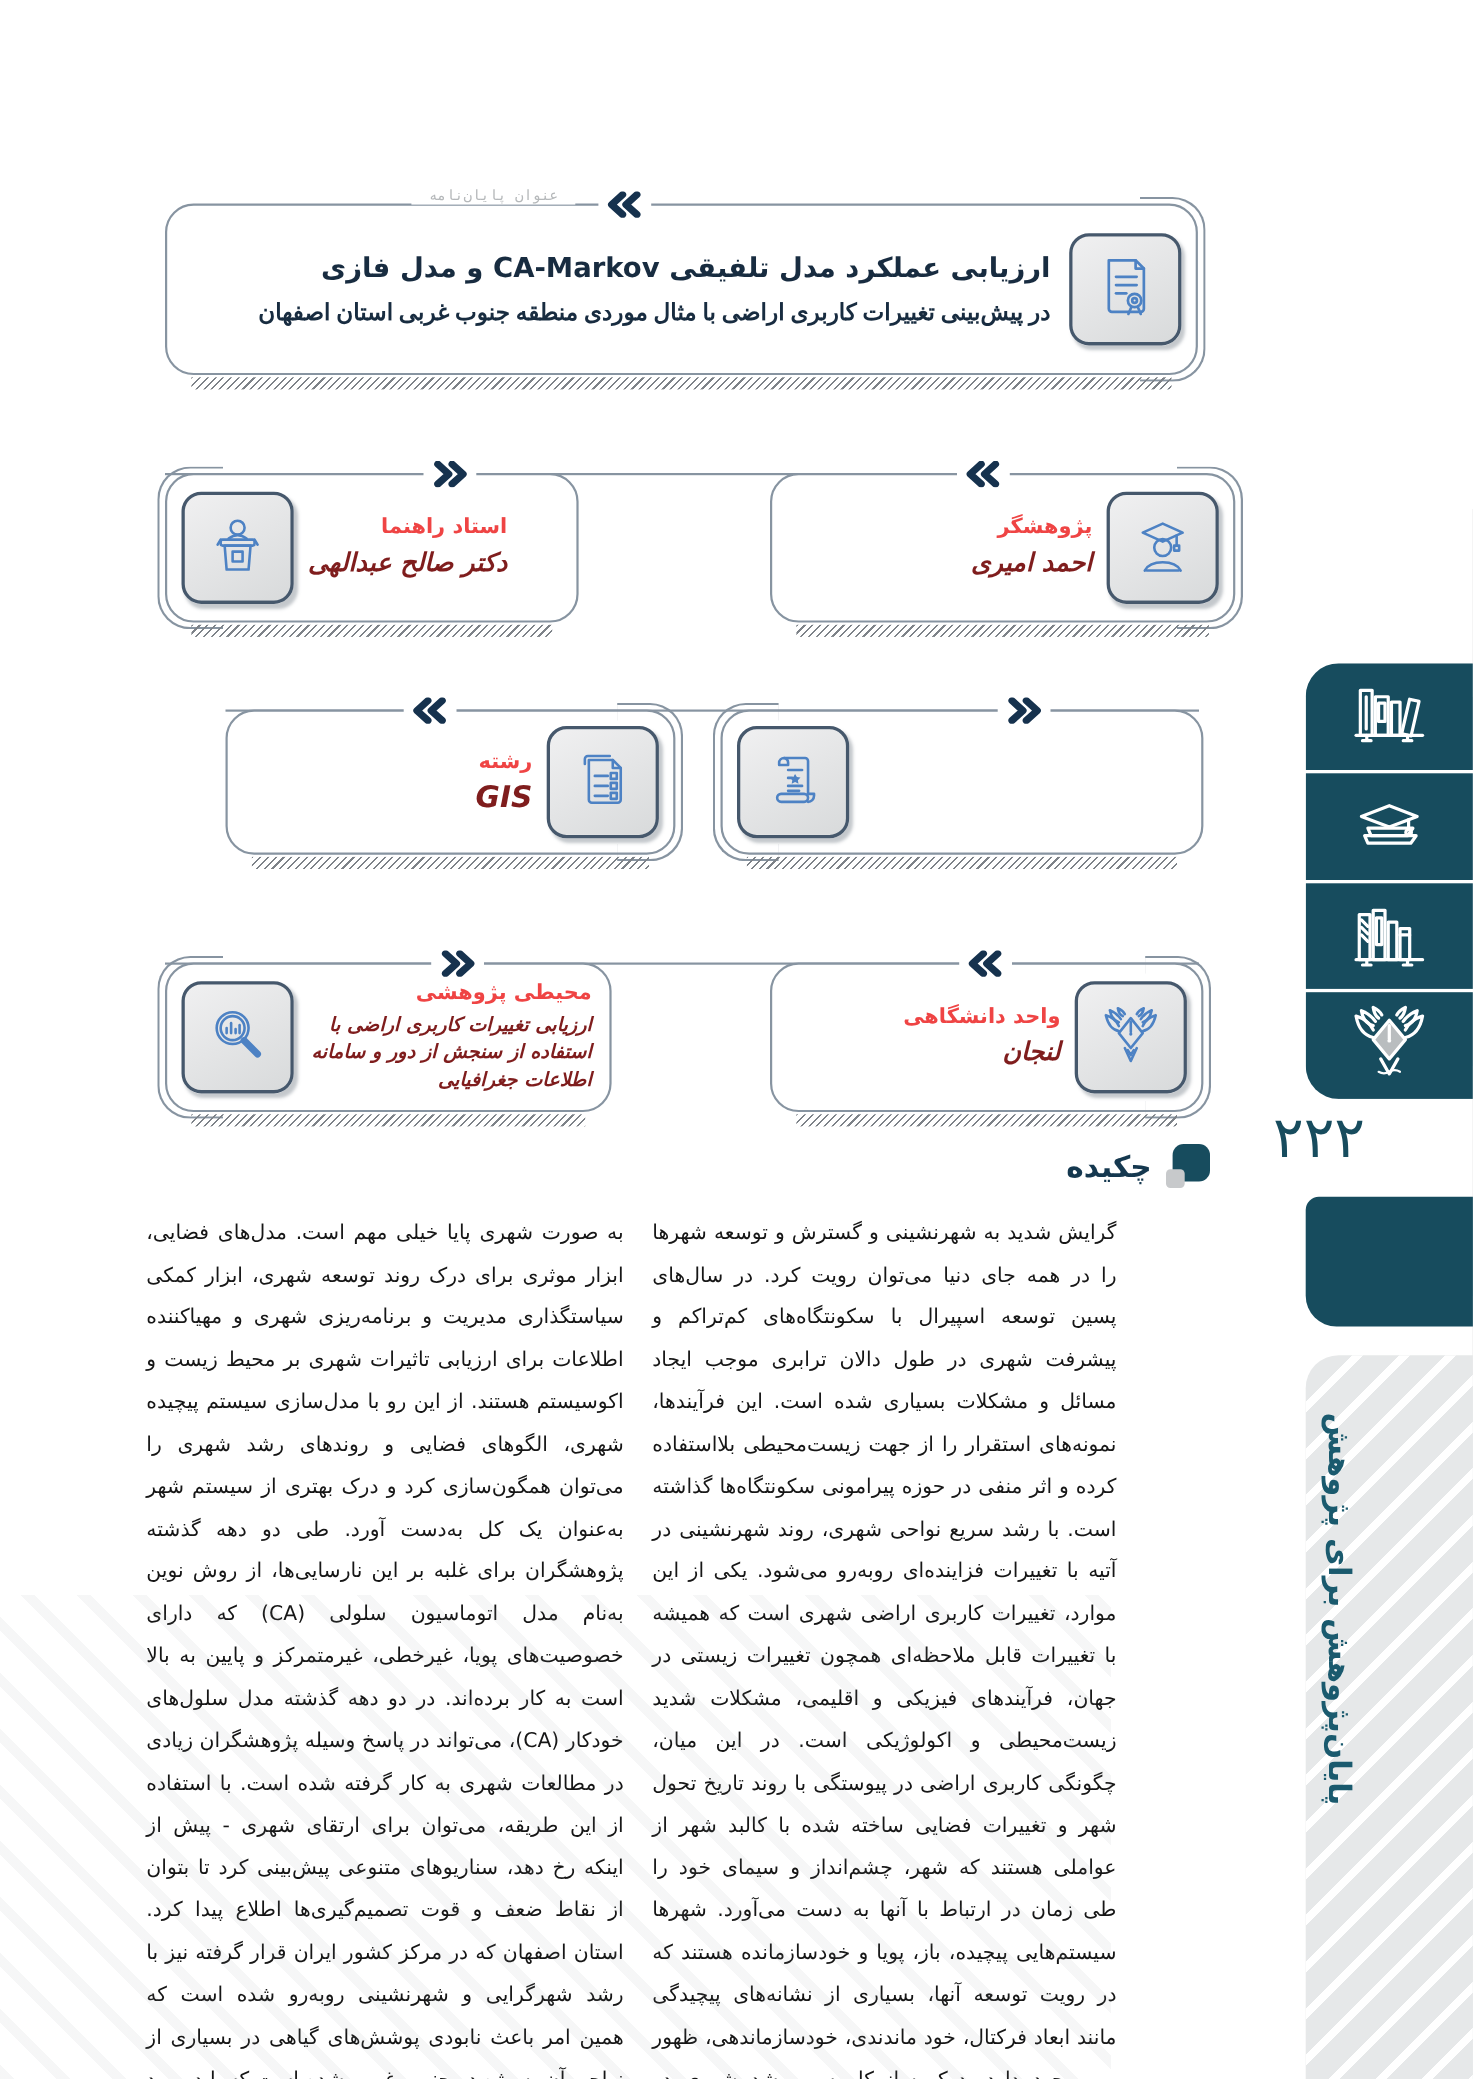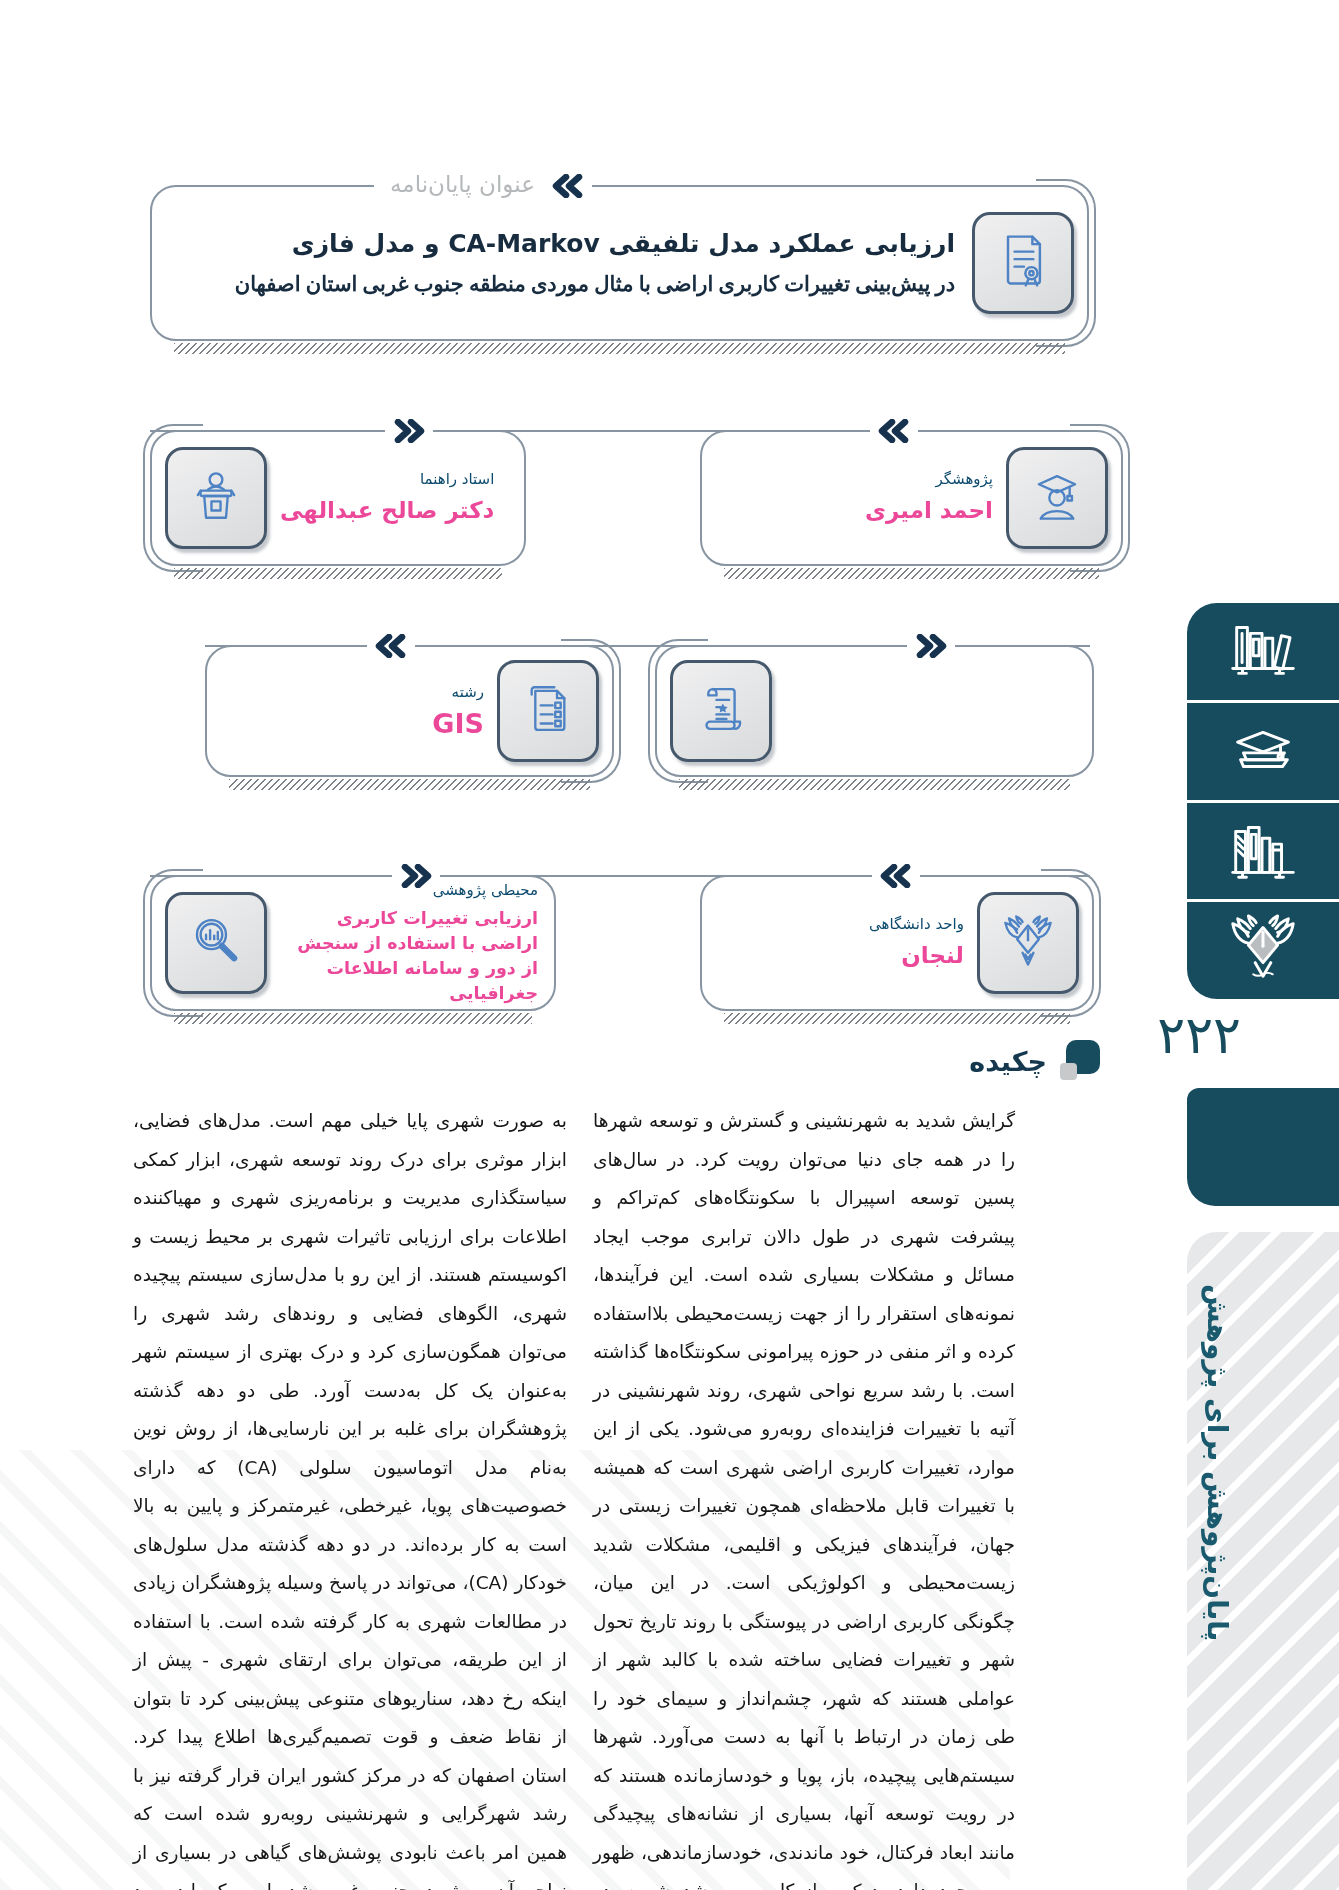--- a/index.html
+++ b/index.html
@@ -15,29 +15,29 @@
   .hatch{position:absolute;left:22px;right:22px;bottom:-15px;height:11px;
          background:repeating-linear-gradient(135deg,#7d8288 0 1.4px,transparent 1.4px 5px);}
   .tile{position:absolute;top:50%;transform:translateY(-50%);width:96px;height:96px;border-radius:18px;
         border:3px solid #46586c;background:linear-gradient(150deg,#f0f0f1 0%,#d8dadb 100%);
         box-shadow:3px 4px 3px rgba(125,133,141,.45);display:flex;align-items:center;justify-content:center;}
   .tile-right{right:13px;} .tile-left{left:13px;}
   .tico{stroke:#4d82c4;stroke-width:2.6;fill:none;stroke-linecap:round;stroke-linejoin:round;}
   .sico{stroke:#ffffff;stroke-width:3;fill:none;stroke-linecap:round;stroke-linejoin:round;}
   .card-text{position:absolute;top:50%;transform:translateY(-50%);direction:rtl;text-align:right;}
   .ct-right{right:128px;} .ct-left{left:128px;}
-  .card-label{color:#0c4a6e;font-size:15px;margin-bottom:7px;}
-  .card-value{color:#ec4899;font-size:23px;font-weight:bold;line-height:31px;}
+  .card-label{color:#ef4444;font-size:19px;margin-bottom:7px;font-weight:bold;}
+  .card-value{color:#7f1d1d;font-size:23px;font-weight:bold;line-height:31px;font-style:italic;}
   .chev{position:absolute;top:-13px;background:#fff;padding:0 6px;line-height:0;}
   .chev svg{display:block;}
   .chev path{stroke:#16324e;stroke-width:6.5;fill:none;stroke-linecap:round;stroke-linejoin:round;}
   .flip{transform:scaleX(-1);}
   
   .title-label{position:absolute;top:-16px;left:222px;background:#fff;padding:0 16px;color:#b5b8ba;
-               font-size:23px;direction:rtl;z-index:3;}
+               font-size:13px;direction:rtl;z-index:3;font-family:Liberation Mono, monospace;}
   .title-text{position:absolute;right:132px;top:50%;transform:translateY(-50%);direction:rtl;
               text-align:right;color:#182c40;font-weight:bold;}
   .title-l1{font-size:25px;}
   .title-l2{font-size:21px;margin-top:14px;white-space:nowrap;font-family:Liberation Serif, serif;}
   
   .abs-header{position:absolute;left:928px;top:1040px;width:172px;display:flex;align-items:center;
               justify-content:flex-end;gap:11px;}
   .abs-title{color:#15384f;font-size:27px;font-weight:bold;direction:rtl;}
   .q-icon{position:relative;width:42px;height:42px;flex:0 0 42px;}
   .q-big{position:absolute;right:0;top:0;width:34px;height:34px;background:#174c5e;border-radius:10px;}

